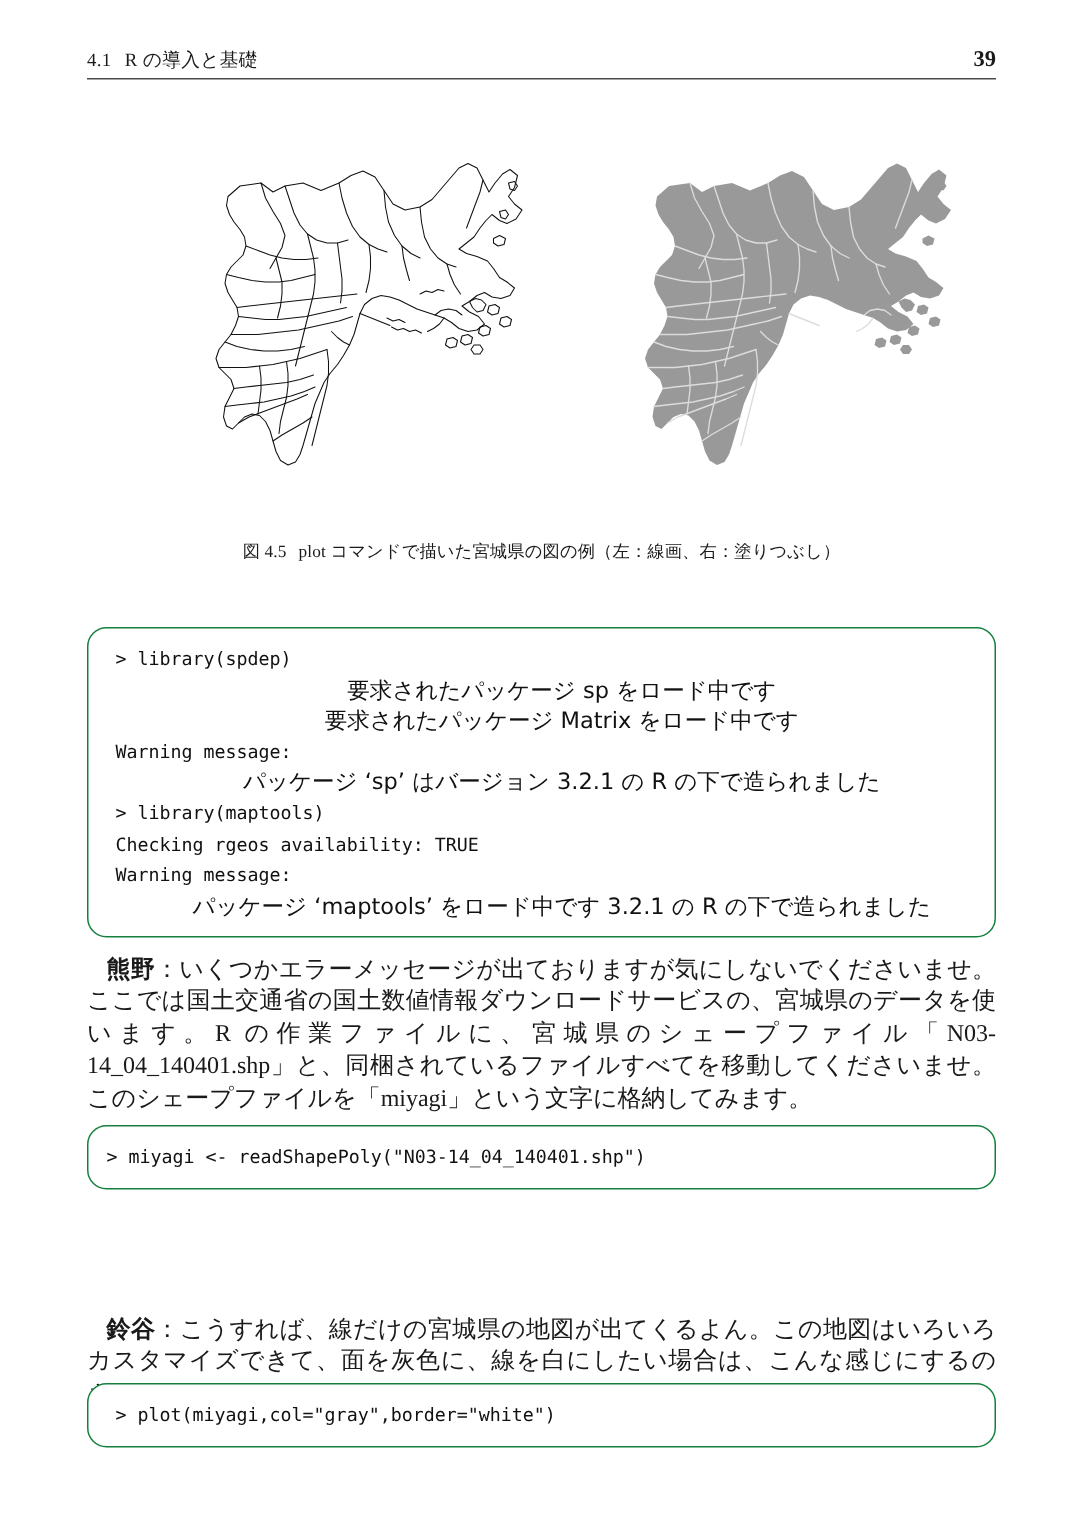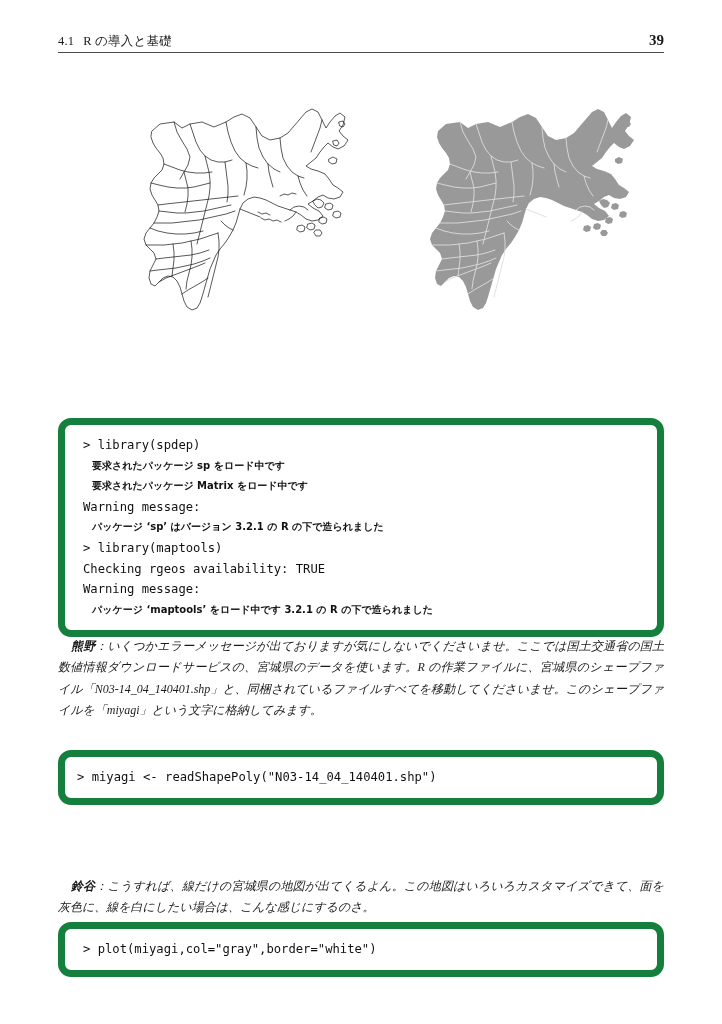--- a/index.html
+++ b/index.html
@@ -78,55 +78,55 @@
     letter-spacing: 0.1px;
   }
   .fig-caption .fig-label { margin-right: 8px; }
 
   
   .codebox {
     position: absolute;
     left: 58px;
     width: 606px;
     box-sizing: border-box;
-    border: 7px solid #15803d;
+    border: 1px solid #15803d;
     border-radius: 13px;
     background: #ffffff;
     padding: 10px 0 10px 18px;
   }
   .codeline {
     font-family: "DejaVu Sans Mono", "Liberation Mono", monospace;
     font-size: 12.2px;
     line-height: 20.6px;
     white-space: pre;
     color: #111111;
   }
   .codeline.jp {
     font-family: "DejaVu Sans", "Liberation Sans", sans-serif;
-    font-weight: bold;
-    font-size: 10px;
+    font-weight: normal;
+    font-size: 15px;
+    text-align: center;
   }
   .codeline.indent { padding-left: 9px; }
 
   .console-main { top: 418px; }
   .cmd-1 { top: 750px; padding-left: 12px; }
   .cmd-2 { top: 828px; }
   .cmd-3 { top: 922px; }
 
   
   .para {
     position: absolute;
     left: 58px;
     width: 606px;
-    font-size: 12px;
+    font-size: 16px;
     line-height: 21.4px;
     text-align: justify;
     text-justify: inter-character;
     text-indent: 13px;
-    font-style: italic;
   }
   .para .speaker {
     font-weight: bold;
   }
   .para-1 { top: 636px; }
   .para-2 { top: 778px; }
   .para-3 { top: 876px; }
 </style>
 </head>
 <body>
@@ -268,20 +268,23 @@
             <path d="M110,109 L115,111 L120,113 L125,115 L130,117"></path>
             <path d="M160,110 L164,107 L169,106 L174,107 L178,110"></path>
             <path d="M166,112 L163,116 L159,119 L155,121"></path>
           </g>
         </g>
       </svg>
     </div>
 
   </div>
 
+  <div class="fig-caption">
+    <span class="fig-label">図 4.5</span><span>plot コマンドで描いた宮城県の図の例（左：線画、右：塗りつぶし）</span>
+  </div>
 
   <div class="codebox console-main">
     <div class="codeline">&gt; library(spdep)</div>
     <div class="codeline jp indent">要求されたパッケージ sp をロード中です</div>
     <div class="codeline jp indent">要求されたパッケージ Matrix をロード中です</div>
     <div class="codeline">Warning message:</div>
     <div class="codeline jp indent">パッケージ ‘sp’ はバージョン 3.2.1 の R の下で造られました</div>
     <div class="codeline">&gt; library(maptools)</div>
     <div class="codeline">Checking rgeos availability: TRUE</div>
     <div class="codeline">Warning message:</div>

